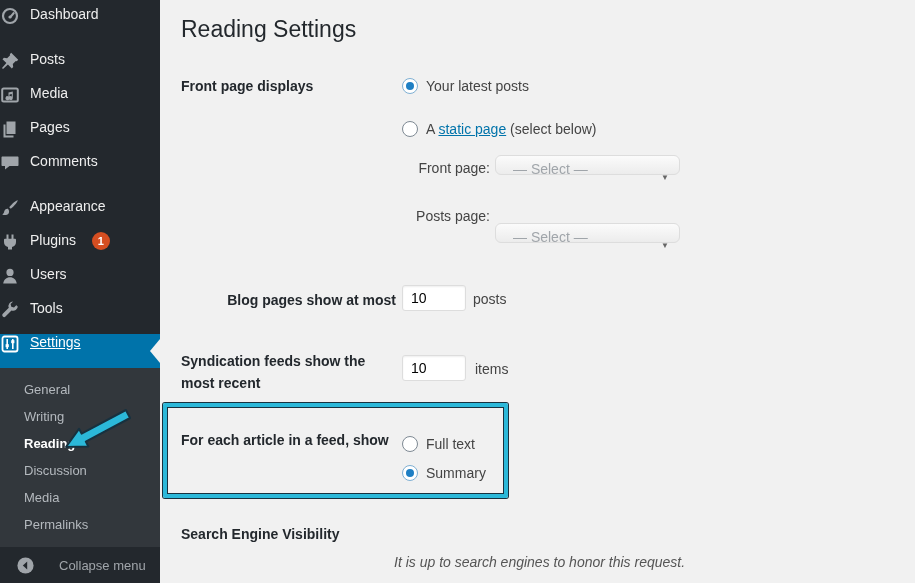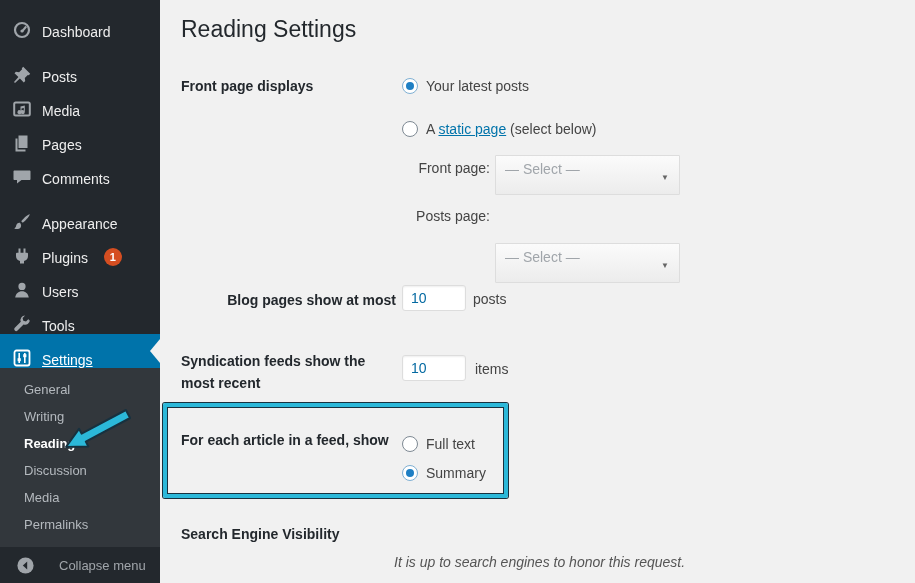--- a/index.html
+++ b/index.html
@@ -3,21 +3,21 @@
 <meta charset="utf-8">
 <style>
   * { margin:0; padding:0; box-sizing:border-box; }
   html,body { width:915px; height:583px; }
   body { font-family:"Liberation Sans", sans-serif; overflow:hidden; }
   .app { position:relative; width:915px; height:583px; background:#f1f1f1; overflow:hidden; }
 
   
   .sidebar { position:absolute; left:0; top:0; width:160px; height:583px; background:#23282d; z-index:2; }
   .menu { padding-top:6px; }
-  .menu-item { position:relative; height:34px; display:flex; align-items:flex-end; padding-left:12px; gap:10px;
+  .menu-item { position:relative; height:34px; display:flex; align-items:flex-start; padding-left:0; gap:10px;
                color:#eeeeee; font-size:14px; cursor:pointer; }
   .menu-item .icon { width:20px; height:20px; color:#a0a5aa; flex:0 0 20px; display:flex; align-items:center; justify-content:center; }
   .menu-item.active { background:#0073aa; color:#ffffff; font-weight:400;text-decoration:underline; }
   .menu-item.active .icon { color:#ffffff; }
   .menu-item.active .wp-arrow { position:absolute; right:0; top:50%; margin-top:-12px; width:0; height:0;
       border-top:12px solid transparent; border-bottom:12px solid transparent; border-right:10px solid #f1f1f1; }
   .separator { height:11px; }
   .badge { margin-left:6px; min-width:18px; height:18px; border-radius:50%; background:#d54e21; color:#fff;
            font-size:11px; font-weight:bold; line-height:18px; text-align:center; padding:0 2px; }
   .submenu { background:#32373c; padding:8px 0 10px 0; }
@@ -35,26 +35,26 @@
 
   
   .radio-row { display:flex; align-items:center; gap:8px; height:18px; }
   .radio { width:16px; height:16px; border-radius:50%; border:1px solid #7e8993; background:#fff; position:relative; flex:0 0 16px; }
   .radio.checked { border-color:#7fb0d3; }
   .radio.checked::after { content:''; position:absolute; left:3px; top:3px; width:8px; height:8px; border-radius:50%; background:#1e7fc4; }
   .checkbox { width:16px; height:16px; border:1px solid #b4b9be; border-radius:3px; background:#fff; flex:0 0 16px; }
   .link { color:#0073aa; text-decoration:underline; cursor:pointer; }
 
   
-  .select { width:185px; height:40px; border:1px solid #dddddd; border-radius:1px;
+  .select { width:185px; height:20px; border:1px solid #dddddd; border-radius:6px;
             background:linear-gradient(to bottom,#fbfbfb,#ececec); position:relative;
-            font-size:14px; color:#a0a5aa; line-height:26px; padding-left:9px; cursor:pointer; }
+            font-size:14px; color:#a0a5aa; line-height:26px; padding-left:17px; cursor:pointer; }
   .select .arrow { position:absolute; right:10px; top:9px; font-size:8px; color:#666; }
   .num-input { width:64px; height:26px; border:1px solid #ddd; border-radius:3px; background:#fff;
-               font-size:14px; color:#0369a1; padding-left:8px; font-family:"Liberation Sans",sans-serif;
+               font-size:14px; color:#000000; padding-left:8px; font-family:"Liberation Sans",sans-serif;
                box-shadow:inset 0 1px 2px rgba(0,0,0,.07); }
   .select-label { text-align:right; width:88px; font-size:14px; color:#444; }
   .note { font-style:italic; color:#555; }
 
   
   .highlight-box { position:absolute; left:163px; top:403px; width:345px; height:95px; border:4px solid #2bb8d9;
                    border-radius:2px; box-shadow:0 0 0 1px #17313f, inset 0 0 0 1px #17313f; z-index:5; pointer-events:none; }
   .arrow-annotation { position:absolute; left:55px; top:400px; z-index:6; pointer-events:none; }
 </style>
 </head>

